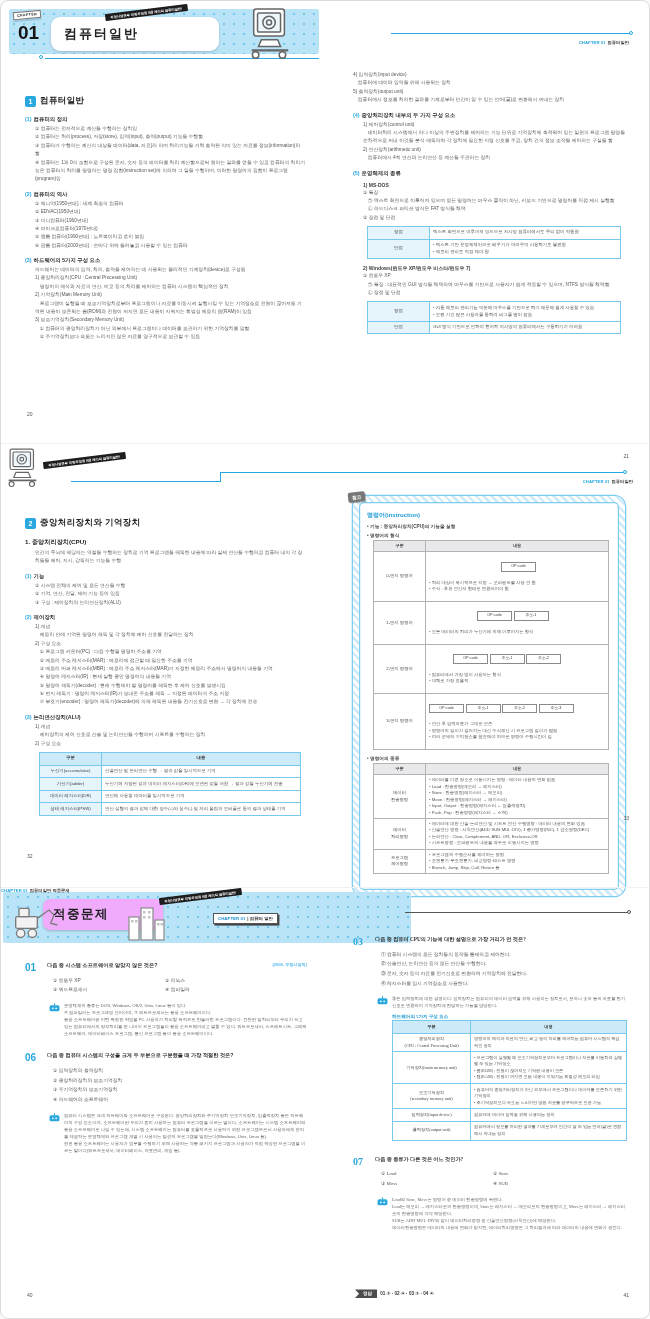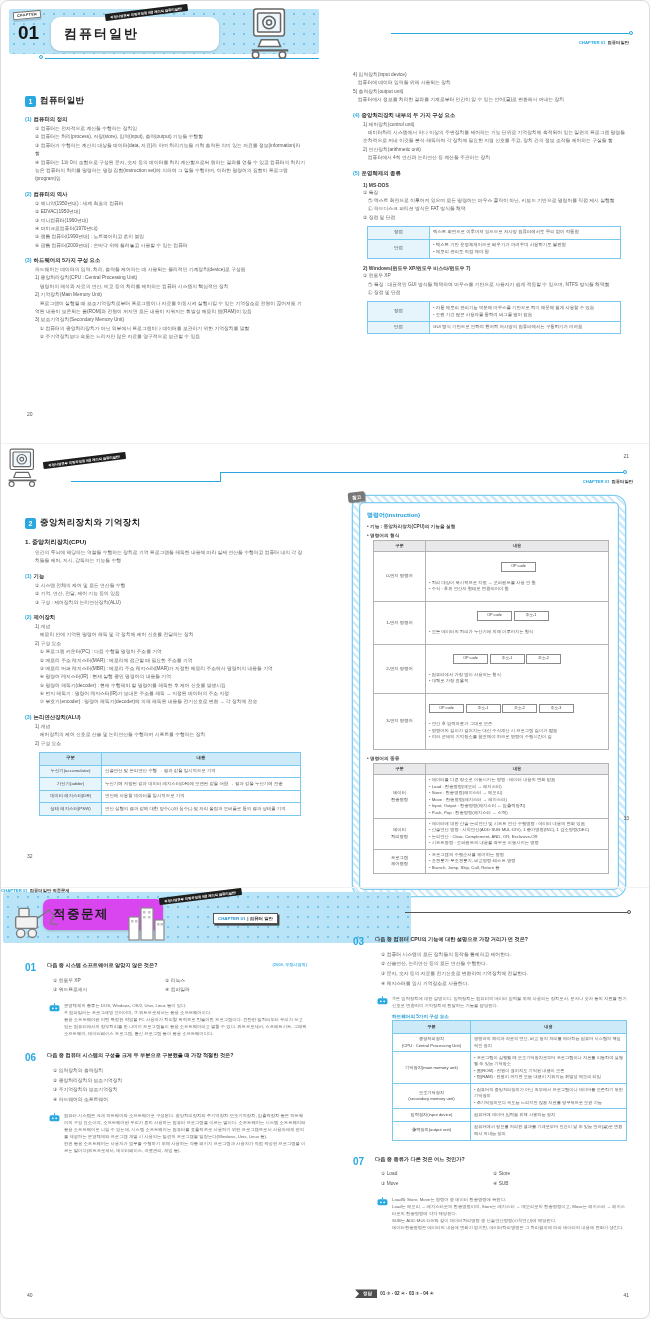--- a/index.html
+++ b/index.html
@@ -46,41 +46,41 @@
 
   .s2 .mon2 { position:absolute; left:4px; top:3px; width:35px; height:42px; }
   .s2 .rb2 { left:42px; top:13px; }
   .s2 .lineA { position:absolute; left:70px; top:37px; width:150px; border-top:1.5px solid #29a8e0; }
   .s2 .step  { position:absolute; left:219px; top:28px; height:9.5px; border-left:1.5px solid #29a8e0; }
   .s2 .lineB { position:absolute; left:219px; right:24px; top:28px; border-top:1.5px solid #29a8e0; }
   .s2 .chapref { top:35px; right:16px; }
 
   .s3 .band3 { position:absolute; left:2px; top:4px; width:408px; height:51px; border-radius:2px; }
   .s3 .digger { position:absolute; left:8px; top:8px; width:50px; height:48px; z-index:2; }
-  .s3 .titlebox3 { position:absolute; left:42px; top:11px; width:120px; height:31px; background:#d946ef;
+  .s3 .titlebox3 { position:absolute; left:42px; top:11px; width:120px; height:31px; background:#f0abfc;
                    border-radius:7px; box-shadow:0 1px 2.5px rgba(0,0,0,.2); display:flex; align-items:center; z-index:1; }
   .s3 .titlebox3 span { font-size:12.5px; font-weight:800; color:#1d1d1d; letter-spacing:1.5px; margin-left:10px; }
   .s3 .city { position:absolute; left:126px; top:14px; width:40px; height:40px; z-index:2; }
   .s3 .rb3 { left:158px; top:5px; }
   .s3 .badge3 { position:absolute; left:212px; top:25px; background:#fff; border:0.8px solid #555;
                 box-shadow:1.4px 1.6px 0 #444; font-size:4.4px; font-weight:bold; padding:2px 4px; z-index:3; white-space:nowrap; }
   .s3 .b3a { color:#1d8fd0; } .s3 .b3b { color:#333; margin-left:2px; }
   .s3 .ruleR { position:absolute; left:404px; right:20px; top:24px; border-top:1.2px solid #555; }
   .s3 .ruleR .endcap { border-color:#555; }
 
   
   .content { position:relative; }
   .hl .content { margin:0 14px 0 16px; }
   .hr .content { margin:0 14px 0 22px; }
   .s1 .hl .content { margin-top:30px; }
   .s1 .hr .content { margin-top:64px; }
   .s2 .hl .content { margin-top:73px; }
   .s2 .hr .content { margin-top:52px; }
   .s3 .hl .content { margin-top:74px; }
-  .s3 .hr .content { margin-top:48px; }
+  .s3 .hr .content { margin-top:48px;font-family:Liberation Serif, serif; }
 
   .sec-head { display:flex; align-items:center; gap:4px; margin-bottom:9px; }
   .sec-num { width:11px; height:11px; background:#29a8e0; color:#fff; border-radius:2px; display:flex;
              align-items:center; justify-content:center; font-size:7px; font-weight:800; }
   .sec-title { font-size:8.5px; font-weight:800; color:#222; letter-spacing:.4px; }
 
   .h { margin:7px 0 2px; font-size:5.4px; font-weight:800; }
   .hn { color:#29a8e0; margin-right:2px; } .ht { color:#2e2e2e; }
   .hm { font-size:6.2px; font-weight:800; color:#222; margin:2px 0 2px; }
   .body { font-size:4.8px; line-height:1.75; color:#575757; white-space:pre-line; margin:1px 2px 4px 10px; }

